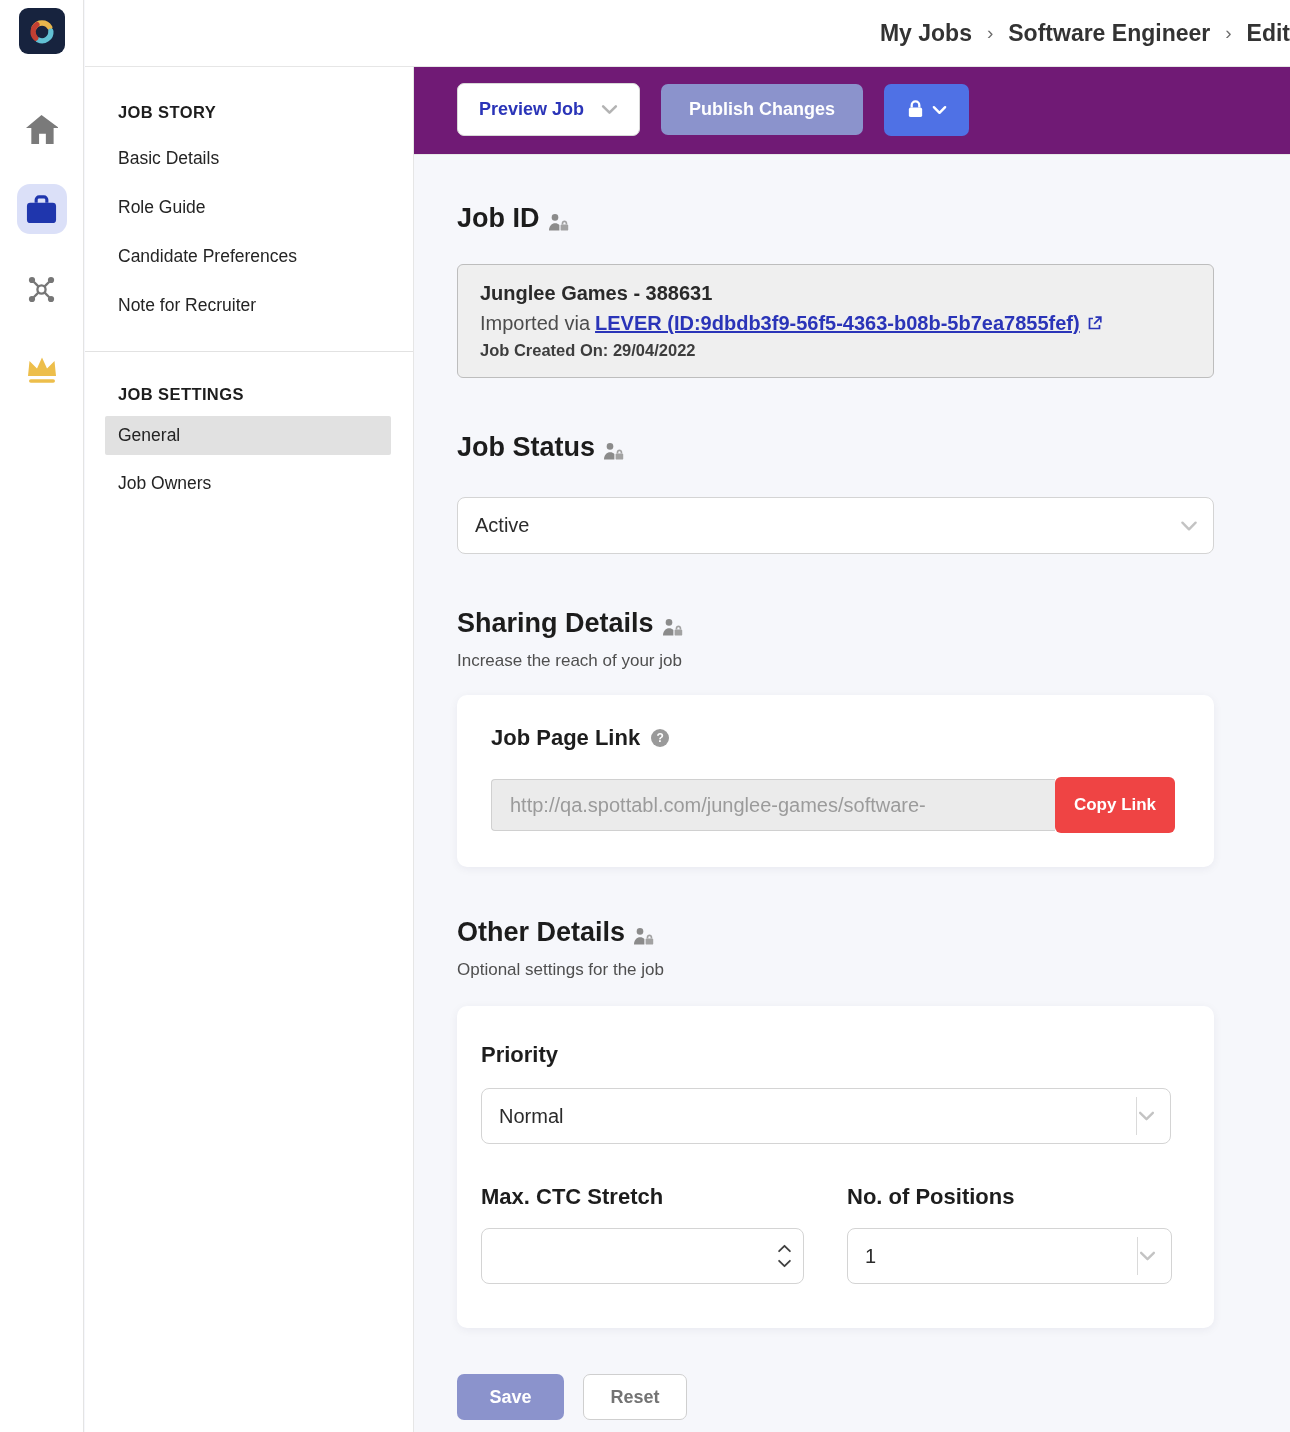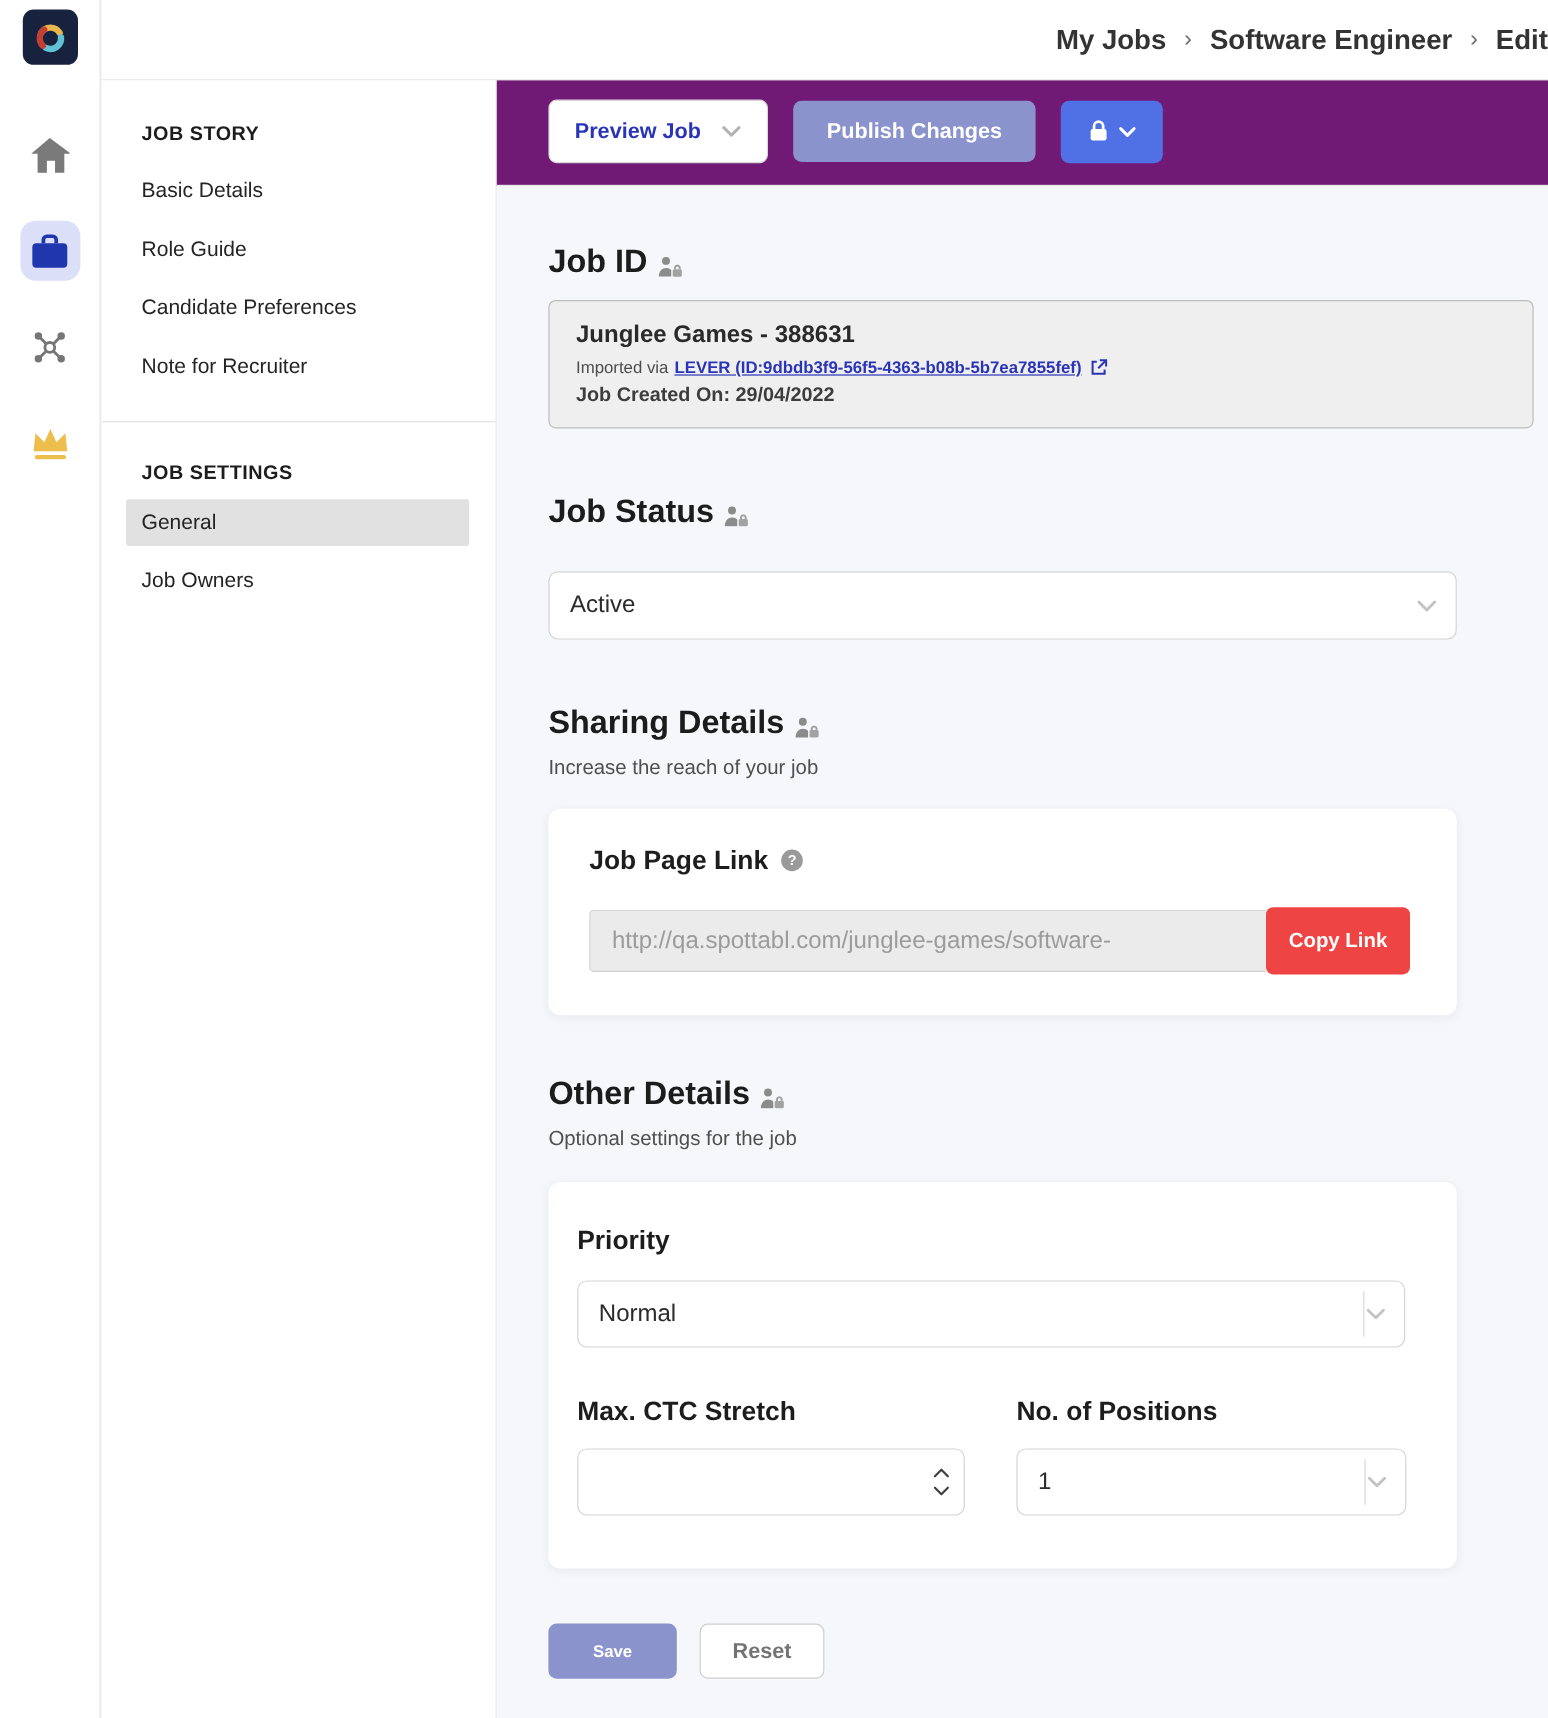--- a/index.html
+++ b/index.html
@@ -66,25 +66,25 @@
   .btn-lock .chev { color:#fff; }
   .scroll { padding:0 0 30px 43px; }
   .section-title {
     margin-top:48px; font-size:27px; font-weight:700; color:#1c1c1c;
     display:flex; align-items:flex-end; gap:8px;
   }
   .section-title .plock { position:relative; top:-3px; }
   .section-sub { margin-top:12px; font-size:17px; color:#4f4f4f; }
   
   .jobid-box {
-    margin-top:16px; width:821px; background:#efefef; border:1px solid #bdbdbd;
+    margin-top:30px; width:757px; background:#efefef; border:1px solid #bdbdbd;
     border-radius:6px; padding:17px 22px;
   }
   .jobid-title { font-size:20px; font-weight:700; color:#2a2a2a; }
-  .jobid-line { margin-top:7px; font-size:14px; color:#4c4c4c; display:flex; align-items:flex-end; gap:5px; }
+  .jobid-line { margin-top:7px; font-size:20px; color:#4c4c4c; display:flex; align-items:flex-end; gap:5px; }
   .lever-link { color:#2a34b8; font-weight:700; text-decoration:underline; display:inline-flex; align-items:center; gap:7px; cursor:pointer; }
   .ext-icon { text-decoration:none; }
   .jobid-created { margin-top:6px; font-size:16.5px; font-weight:700; color:#3d3d3d; }
   
   .select {
     background:#fff; border:1px solid #d4d4d4; border-radius:8px; height:57px;
     display:flex; align-items:center; padding:0 17px; font-size:20px; color:#2b2b2b;
     cursor:pointer; position:relative;
   }
   .select .chev { color:#c3c3c3; position:absolute; right:15px; top:50%; transform:translateY(-50%); }
@@ -113,21 +113,21 @@
   .two-col { margin-top:40px; display:flex; gap:43px; }
   .field-label { font-size:22px; font-weight:700; color:#1d1d1d; }
   .ctc-wrap { position:relative; margin-top:18px; width:323px; }
   .ctc-input {
     width:323px; height:56px; border:1px solid #d4d4d4; border-radius:8px; background:#fff;
     padding:0 40px 0 16px; font-size:20px; color:#2b2b2b; font-family:inherit;
   }
   .stepper { position:absolute; right:12px; top:50%; transform:translateY(-50%); display:flex; flex-direction:column; gap:6px; cursor:pointer; color:#3f3f3f; }
   .pos-select { margin-top:18px; width:325px; height:56px; }
   .actions { margin-top:46px; display:flex; gap:19px; }
-  .btn-save { width:107px; height:46px; background:#8b93cc; color:#fff; border-radius:7px; font-weight:700; font-size:14px; }
+  .btn-save { width:107px; height:46px; background:#8b93cc; color:#fff; border-radius:7px; font-weight:700; font-size:18px; }
   .btn-reset { width:104px; height:46px; background:#fff; border:1px solid #cfcfcf; border-radius:7px; color:#737373; font-weight:700; font-size:18px; cursor:pointer; }
 </style>
 </head>
 <body>
 
 <div class="rail">
   <div class="logo">
     <svg width="32" height="32" viewBox="0 0 36 36" fill="none" stroke-linecap="round" stroke-width="6">
       <path d="M9.34 14 A10 10 0 0 1 26.66 14" stroke="#e8b64c"></path>
       <path d="M27.96 18.13 A10 10 0 0 1 13.77 28.06" stroke="#62c1d4"></path>

